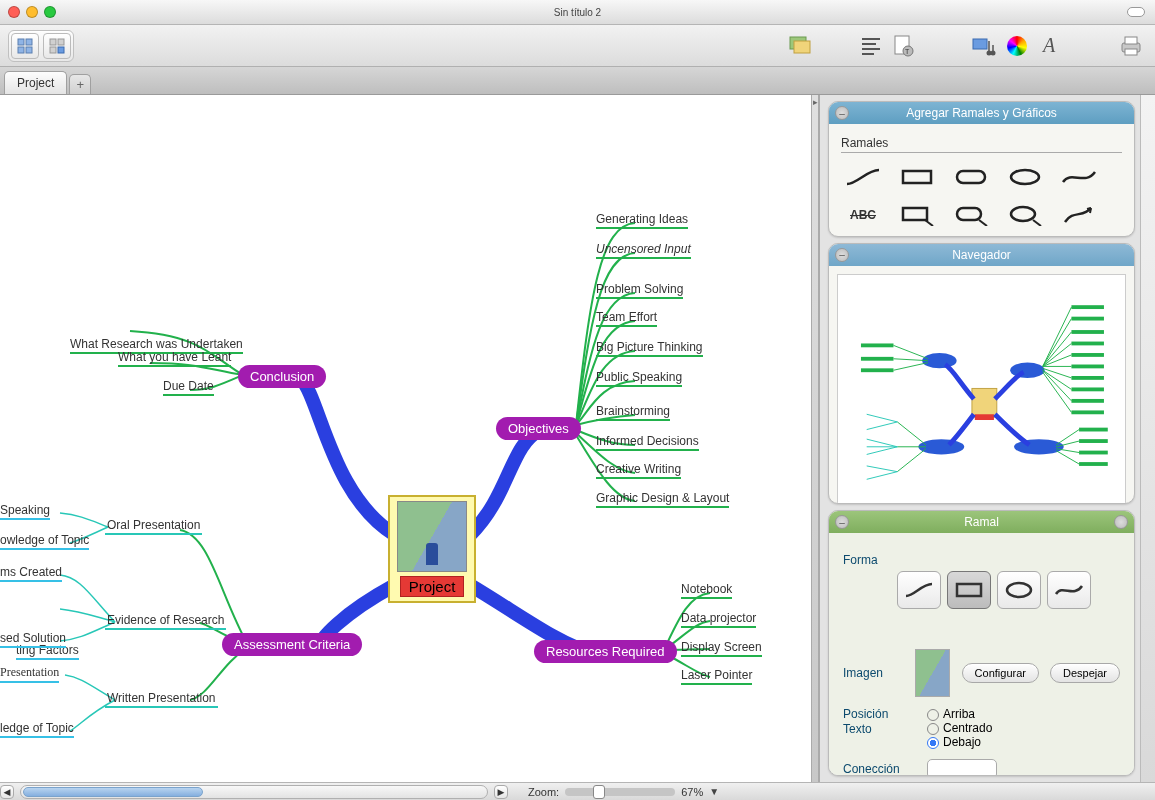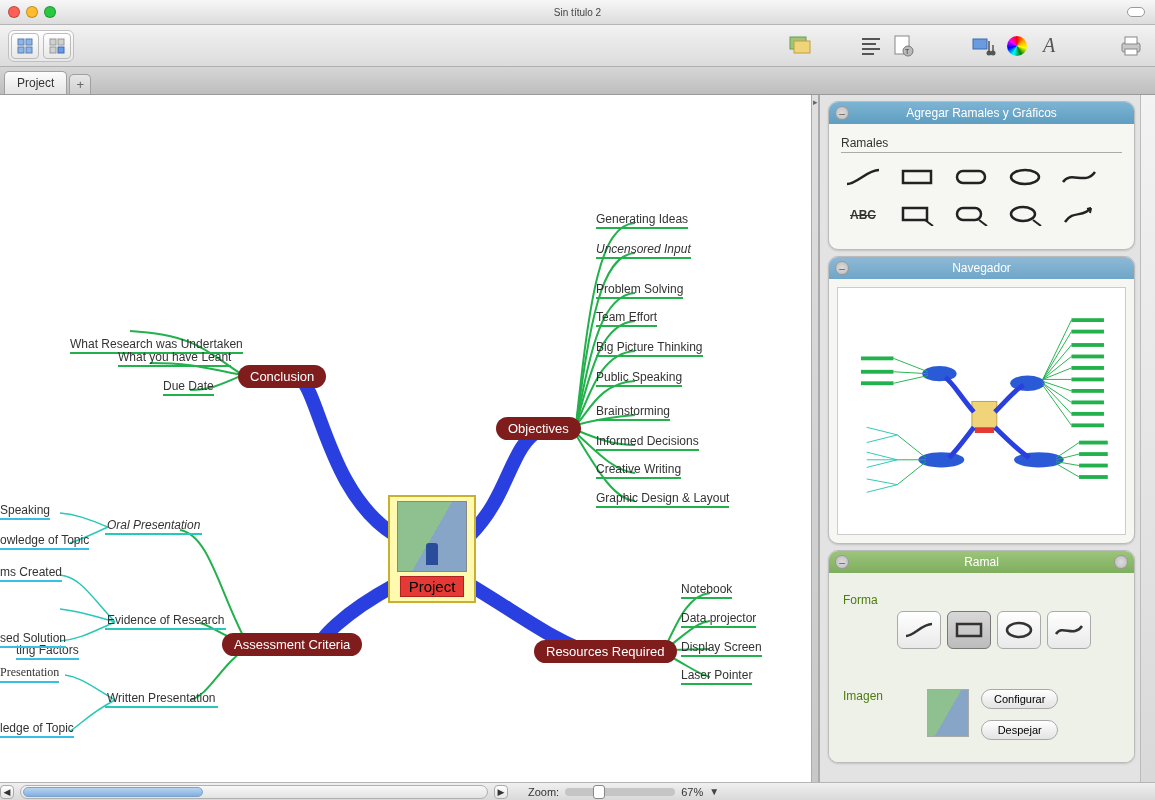--- a/index.html
+++ b/index.html
@@ -34,21 +34,21 @@
   .canvas-wrap { position:relative; flex:1; background:#fff; overflow:hidden; }
 
   
   .center-node { position:absolute; left:388px; top:400px; width:88px; height:108px; border:2px solid #c8b030; background:#fffab0; display:flex; flex-direction:column; align-items:center; justify-content:flex-end; padding-bottom:4px; cursor:pointer; }
   .center-node .img { width:70px; height:74px; background:linear-gradient(120deg,#8fc08f 50%,#87a6c7 50%); border:1px solid #888; margin-top:4px; position:relative; }
   .center-node .img::after { content:""; position:absolute; left:50%; bottom:6px; transform:translateX(-50%); width:12px; height:22px; background:#2a4d9b; border-radius:3px 3px 0 0; }
   .center-node .lbl { background:#e53935; color:#000; font-size:15px; padding:1px 8px; margin-top:4px; border:1px solid #b02222;}
 
   svg.wires { position:absolute; inset:0; width:100%; height:100%; pointer-events:none; }
   .bubble { position:absolute; border-radius:14px; padding:4px 12px; font-size:13px; color:#fff; cursor:pointer; white-space:nowrap; }
-  .b-blue { background:#7f1d1d; }
+  .b-blue { background:#a21caf; }
   .leaf { position:absolute; font-size:12px; color:#333; cursor:pointer; white-space:nowrap; }
   .leaf::after { content:""; position:absolute; left:0; right:0; bottom:-3px; height:2px; }
   .leaf.green::after { background:#22b14c; }
   .leaf.teal::after  { background:#28c7b7; left:-2px; right:-2px;}
   .leaf.cyan::after  { background:#36c0e6; }
 
   
   .right-stack { width:336px; background:#e3e3e3; border-left:1px solid #aaa; display:flex; flex-direction:column; gap:6px; padding:6px 4px 6px 8px; overflow:hidden; position:relative; }
   .right-stack::after { content:""; position:absolute; top:0; right:0; bottom:0; width:14px; background: linear-gradient(#f3f3f3,#d9d9d9); border-left:1px solid #bbb; }
   .scroll-thumb { position:absolute; right:2px; top:8px; width:10px; height:220px; background:linear-gradient(#bcd5ef,#8fb6df); border:1px solid #7aa3cc; border-radius:5px; }
@@ -65,21 +65,21 @@
   .sect-label { font-size:12px; color:#333; border-bottom:1px solid #aaa; padding-bottom:2px; margin:4px 0 8px; }
   .icon-row { display:flex; gap:14px; justify-content:flex-start; padding:4px 2px 10px;text-align:right; }
   .shape-btn { width:40px; height:24px; display:flex; align-items:center; justify-content:center; cursor:pointer; }
   .shape-btn svg { width:36px; height:22px; }
 
   .nav-thumb { width:100%; height:248px; background:#fff; border:1px solid #ccc; position:relative; }
   .nav-thumb svg { width:100%; height:100%; }
 
   .ramal-body { background:#eef1e7; padding:10px 14px 12px; }
   .form-row { display:flex; align-items:center; gap:12px; margin:10px 0; font-size:12px; }
-  .form-row .lab { width:72px; color:#4d7c0f; }
+  .form-row .lab { width:72px; color:#0c4a6e; }
   .shape-choice { display:flex; gap:6px; }
   .shape-slot { width:44px; height:38px; border:1px solid #aaa; border-radius:6px; background:linear-gradient(#fff,#e9e9e9); display:flex; align-items:center; justify-content:center; cursor:pointer; }
   .shape-slot.selected { background:linear-gradient(#d8d8d8,#bcbcbc); border-color:#777; }
   .mini-img { width:42px; height:48px; border:1px solid #aaa; background:linear-gradient(120deg,#8fc08f 50%,#87a6c7 50%); }
   .aqua-btn { font-size:11px; padding:3px 12px; border:1px solid #a8a8a8; border-radius:11px; background:linear-gradient(#fff,#e3e3e3); cursor:pointer; box-shadow: inset 0 1px 0 #fff; }
   .radio { width:12px; height:12px; border:1px solid #888; border-radius:50%; display:inline-block; margin-right:4px; vertical-align:middle; }
   .radio.checked { background: radial-gradient(circle at center, #3478f6 45%, #fff 50%); border-color:#3478f6;}
   .stepper { width:70px; height:20px; border:1px solid #aaa; border-radius:5px; background:#fff; }
 
   
@@ -244,21 +244,21 @@
     <div class="leaf green" style="left:596px; top:309px;">Brainstorming</div>
     <div class="leaf green" style="left:596px; top:339px;">Informed Decisions</div>
     <div class="leaf green" style="left:596px; top:367px;">Creative Writing</div>
     <div class="leaf green" style="left:596px; top:396px;">Graphic Design &amp; Layout</div>
 
     <div class="leaf green" style="left:681px; top:487px;">Notebook</div>
     <div class="leaf green" style="left:681px; top:516px;">Data projector</div>
     <div class="leaf green" style="left:681px; top:545px;">Display Screen</div>
     <div class="leaf green" style="left:681px; top:573px;">Laser Pointer</div>
 
-    <div class="leaf teal" style="left:107px; top:423px;font-style:italic;">Oral Presentation</div>
+    <div class="leaf teal" style="left:107px; top:423px;">Oral Presentation</div>
     <div class="leaf teal" style="left:107px; top:518px;">Evidence of Research</div>
     <div class="leaf teal" style="left:107px; top:596px;">Written Presentation</div>
 
     <div class="leaf cyan" style="left:0px; top:408px;">Speaking</div>
     <div class="leaf cyan" style="left:0px; top:438px;">owledge of Topic</div>
     <div class="leaf cyan" style="left:0px; top:470px;">ms Created</div>
     <div class="leaf cyan" style="left:16px; top:504px;margin-top:44px;">ting Factors</div>
     <div class="leaf cyan" style="left:0px; top:536px;">sed Solution</div>
     <div class="leaf cyan" style="left:0px; top:570px;font-family:Liberation Serif, serif;">Presentation</div>
     <div class="leaf cyan" style="left:0px; top:626px;">ledge of Topic</div>
@@ -433,27 +433,39 @@
               <svg width="30" height="20">
                 <ellipse cx="15" cy="10" rx="12" ry="7" stroke="#333" stroke-width="2.5" fill="none"></ellipse>
               </svg>
             </div>
           <div class="shape-slot">
               <svg width="30" height="20">
                 <path d="M2 14 C 8 4 20 18 28 6" stroke="#333" stroke-width="2.5" fill="none"></path>
               </svg>
             </div>
         </div>
-        <div class="form-row" style="align-items:flex-start;margin-top:40px;">
+        <div class="form-row" style="align-items:center;margin-top:40px;">
           <div class="lab">Imagen</div>
           <div class="mini-img"></div>
-          <div style="display:flex; flex-direction:column; gap:11px;">
+          <div style="display:flex; gap:11px;">
             <button class="aqua-btn">Configurar</button>
             <button class="aqua-btn">Despejar</button>
           </div>
+        </div>
+        <div class="form-row" style="align-items:flex-start;">
+          <div class="lab" style="line-height:1.2;">Posición Texto</div>
+          <div>
+            <div><span class="radio"></span><span>Arriba</span></div>
+            <div><span class="radio"></span><span>Centrado</span></div>
+            <div><span class="radio checked"></span><span>Debajo</span></div>
+          </div>
+        </div>
+        <div class="form-row">
+          <div class="lab">Conección</div>
+          <div class="stepper"></div>
         </div>
       </div>
     </div>
   </div>
 </div>
 
 <div class="statusbar">
   <div class="sb-arrow">◀</div>
   <div class="sb-scroll">
       <div class="thumb"></div>

